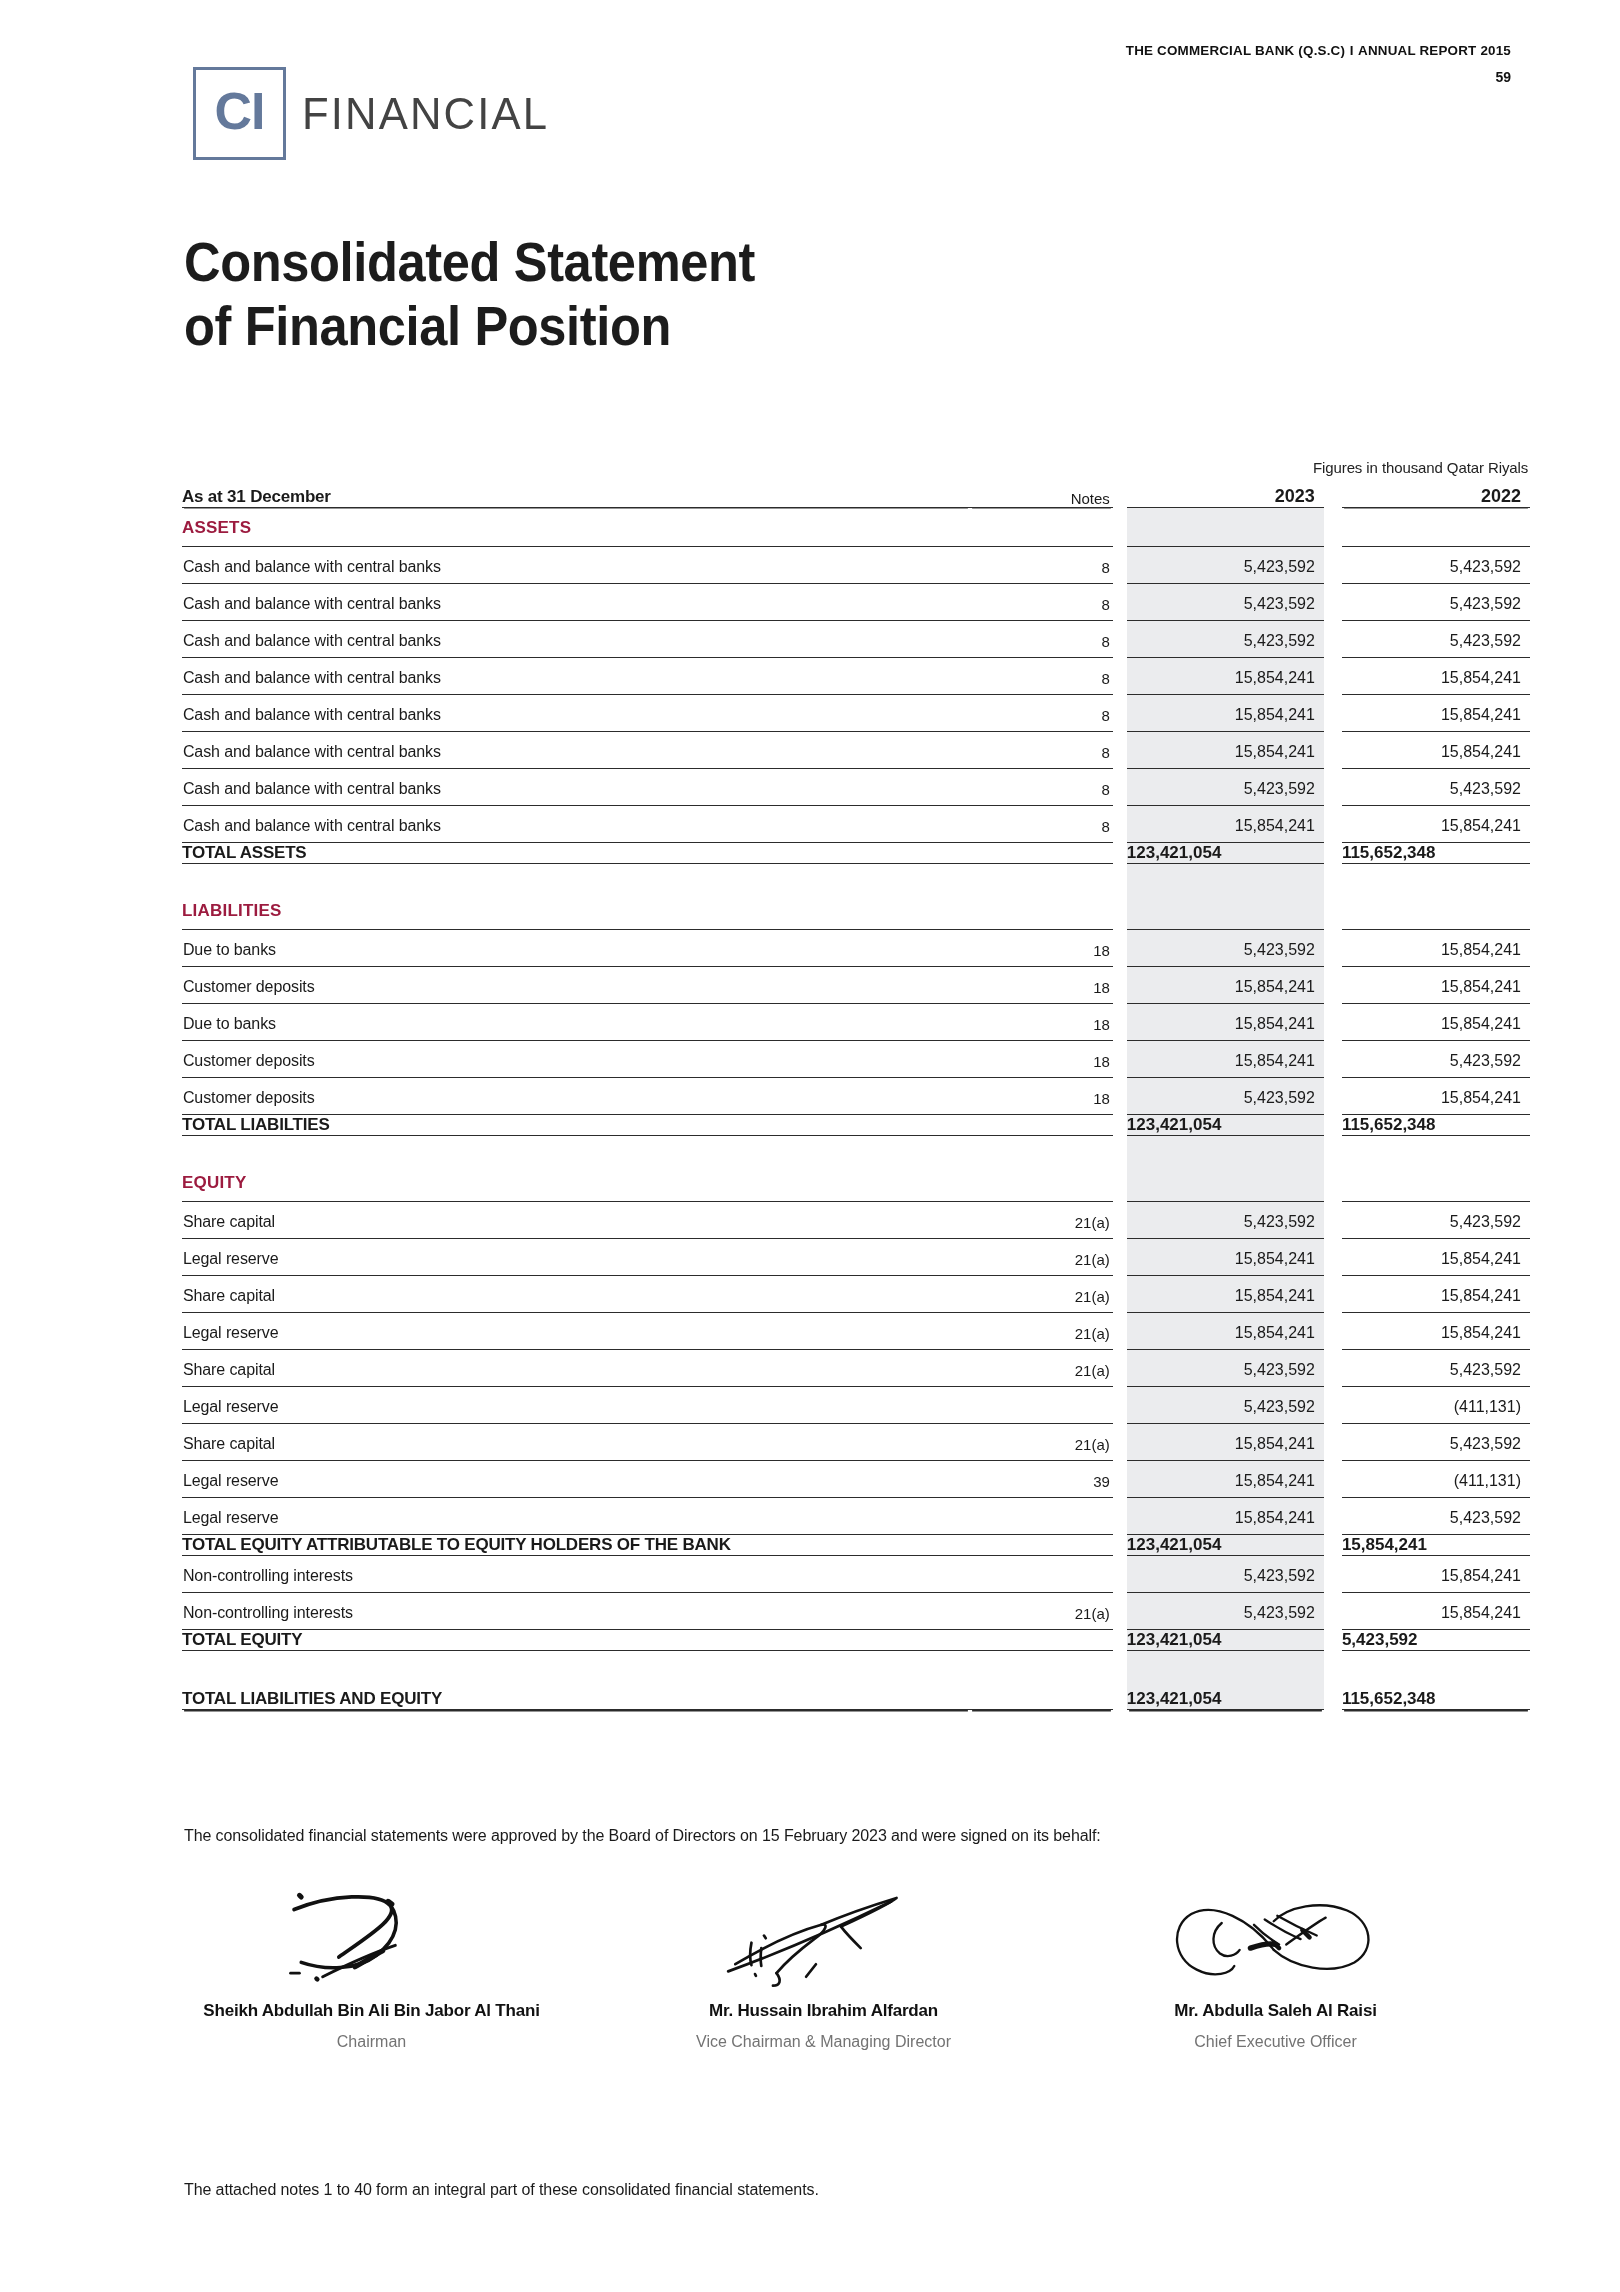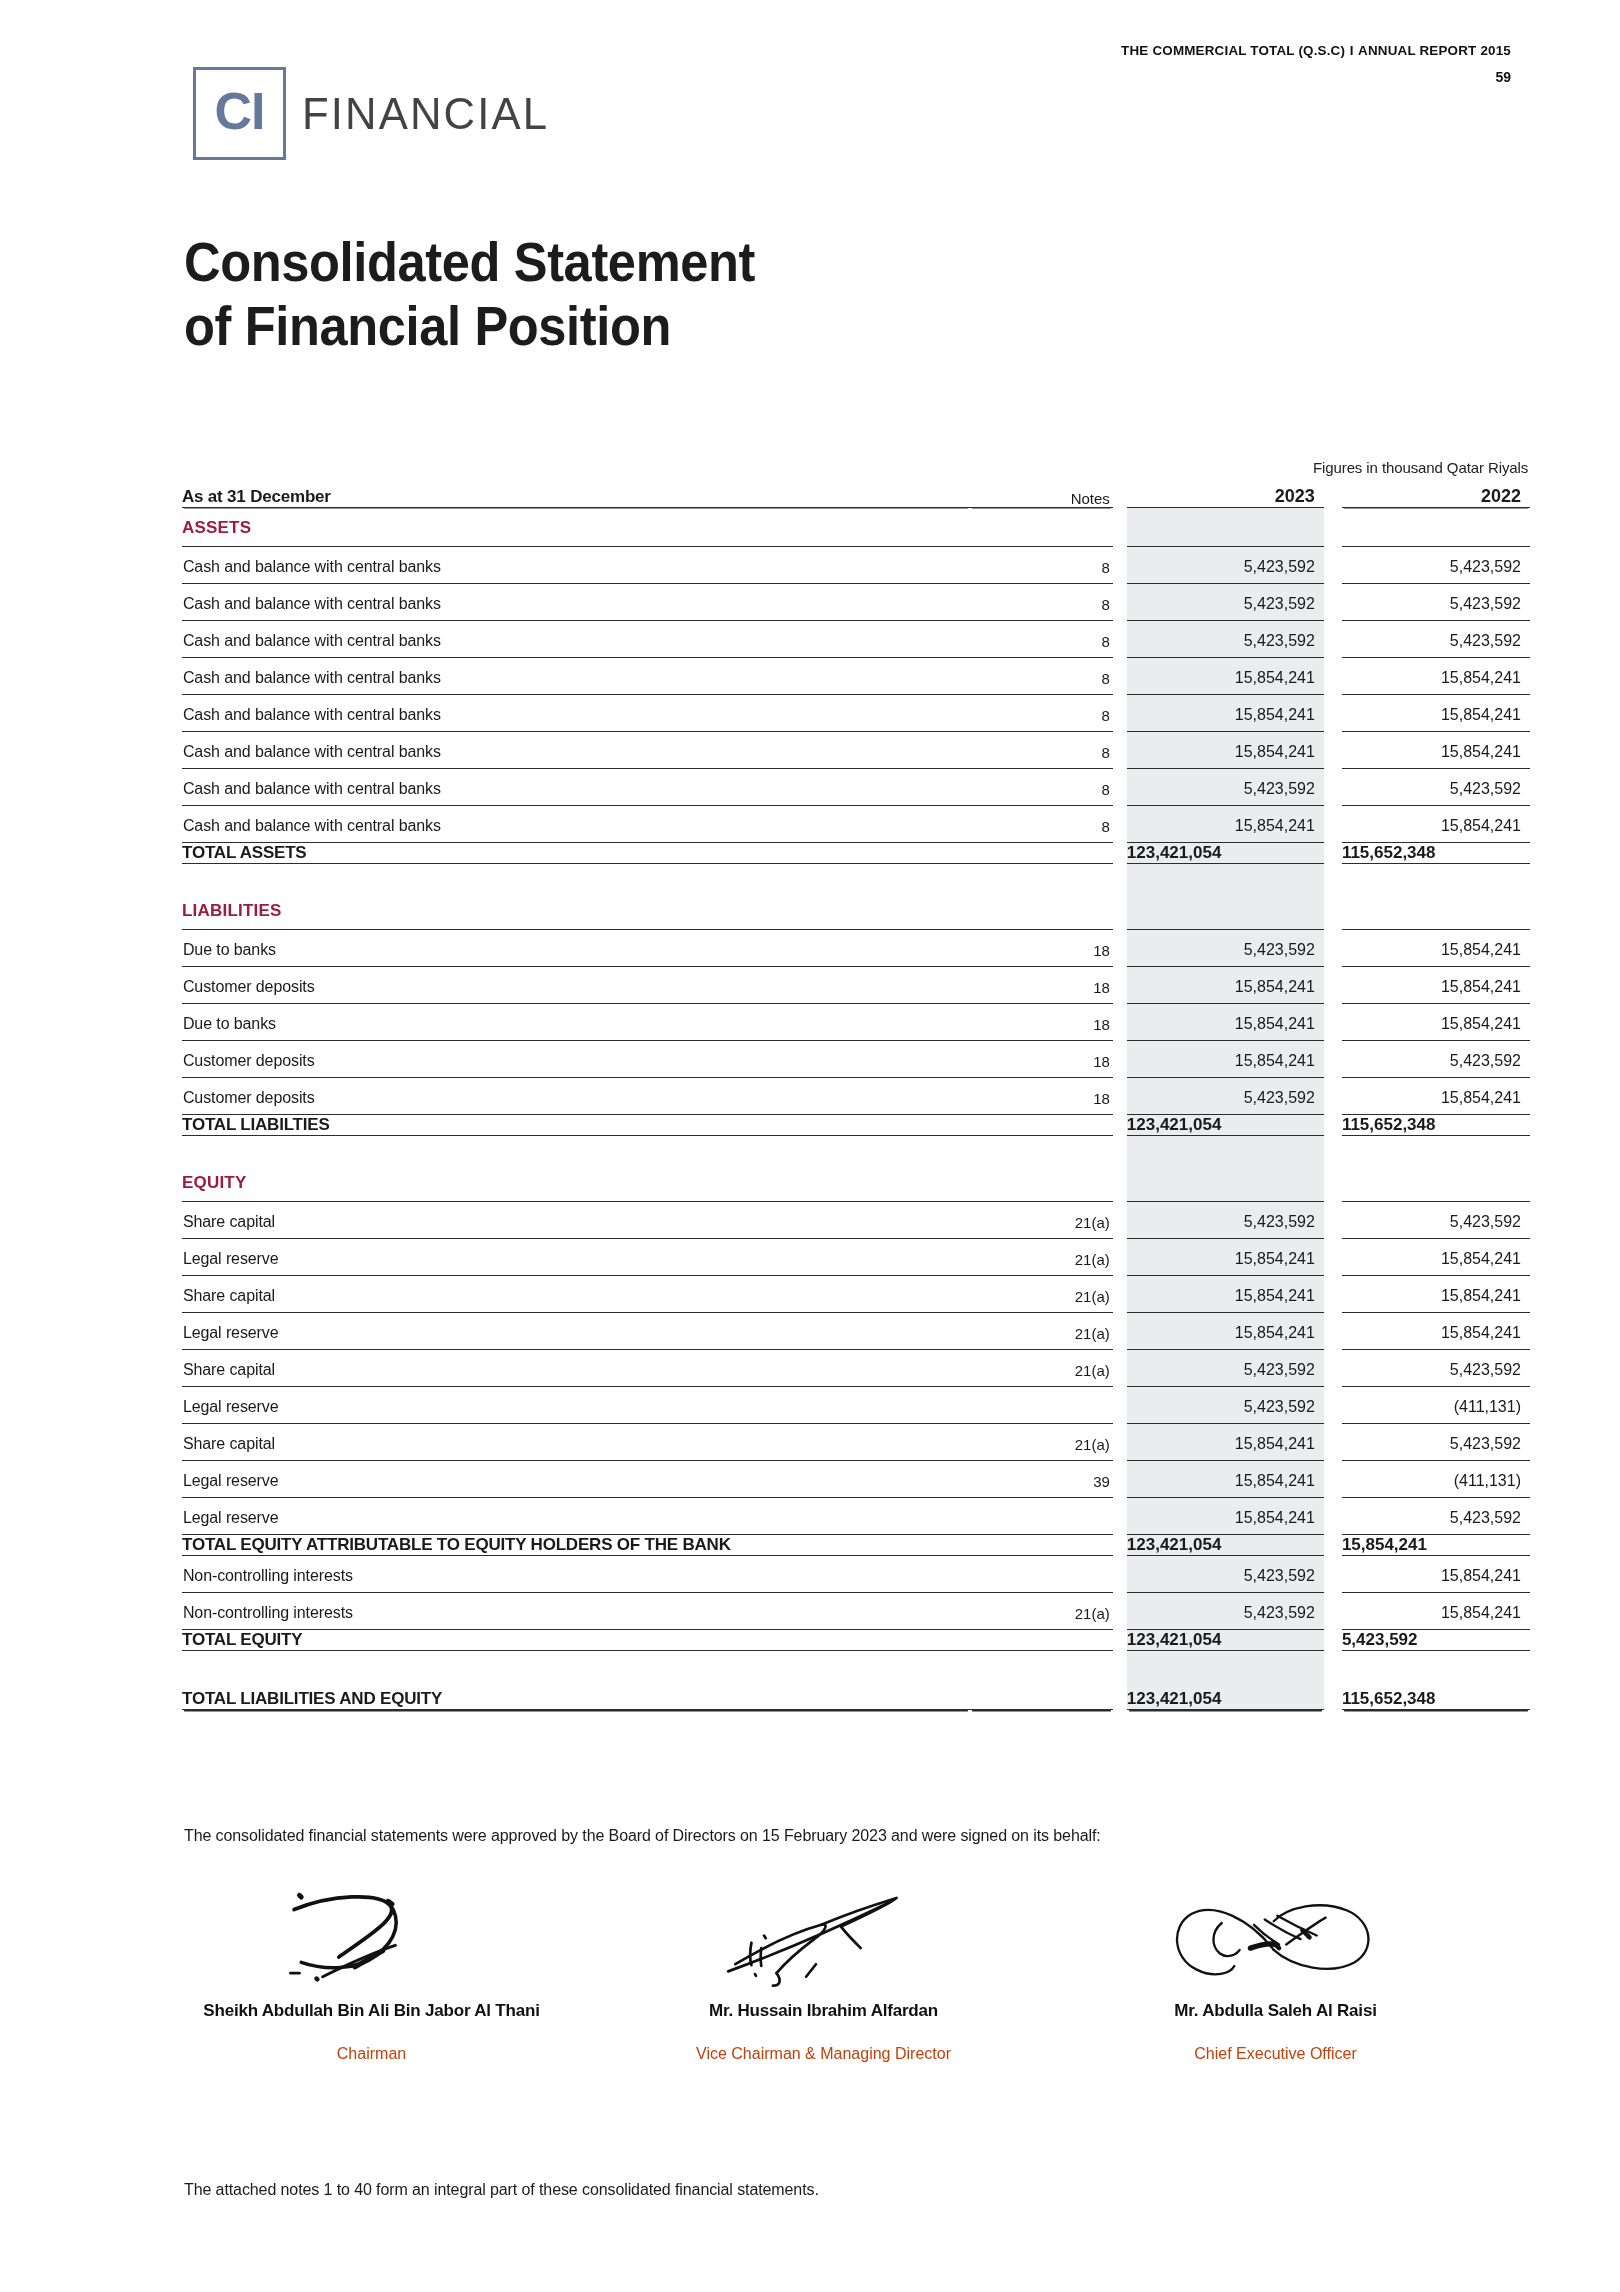--- a/index.html
+++ b/index.html
@@ -213,41 +213,41 @@
     font-size: 17px;
     font-weight: bold;
     letter-spacing: -0.2px;
     color: #111;
     margin-top: 9px;
     white-space: nowrap;
   }
   .sig-role {
     font-size: 16px;
     font-weight: normal;
-    color: #c2410c;
-    margin-top: 24px;
+    color: #737373;
+    margin-top: 12px;
     white-space: nowrap;
   }
 
   .footer-note {
     position: absolute;
     left: 184px;
     top: 2181px;
     font-size: 16px;
     color: #1a1a1a;
     letter-spacing: -0.1px;
   }
 </style>
 </head>
 <body>
 
 <div class="page">
 
   <div class="doc-header">
-    <div class="doc-header-line"><span>THE COMMERCIAL TOTAL (Q.S.C)</span><span class="sep">I</span><span class="rep">ANNUAL REPORT 2015</span></div>
+    <div class="doc-header-line"><span>THE COMMERCIAL BANK (Q.S.C)</span><span class="sep">I</span><span class="rep">ANNUAL REPORT 2015</span></div>
     <div class="page-number">59</div>
   </div>
 
   <div class="logo-wrap">
     <div class="logo-box">
       <span class="logo-ci">CI</span>
     </div>
     <div class="logo-word">FINANCIAL</div>
   </div>
 

